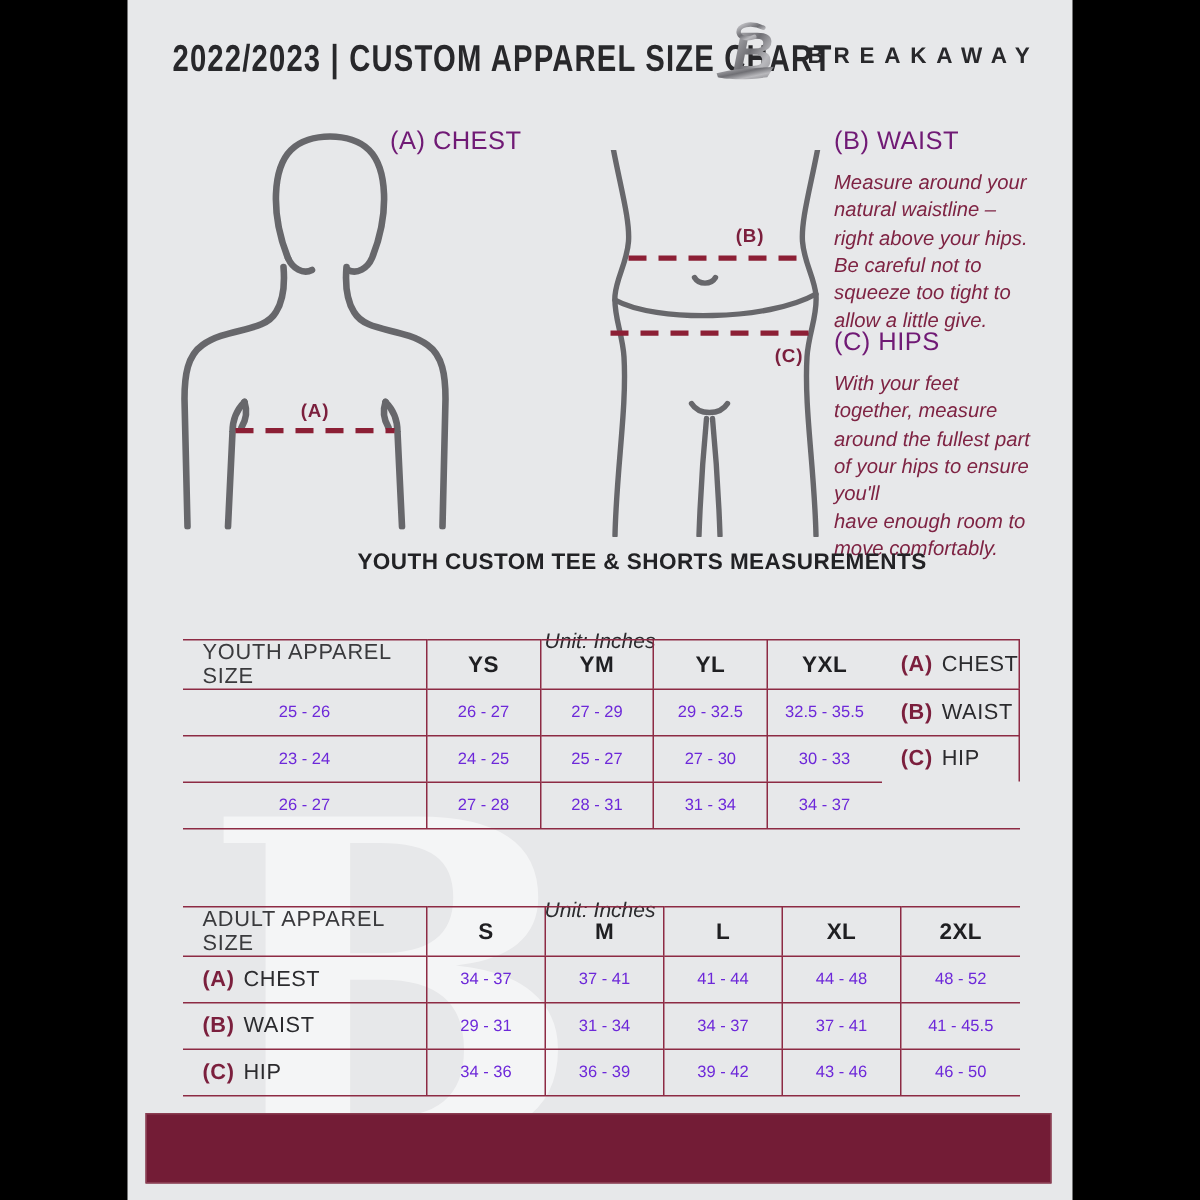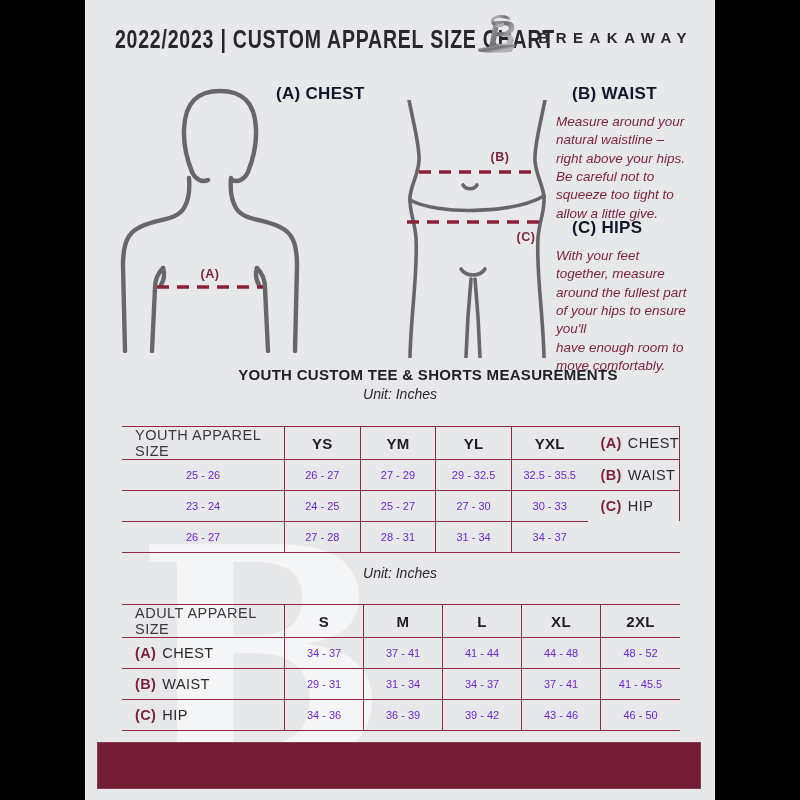--- a/index.html
+++ b/index.html
@@ -36,36 +36,36 @@
   
   .fig { position:absolute; }
   .fig-left  { left:25px;  top:76px; }
   .fig-right { left:312px; top:100px; }
   
   .instr { position:absolute; }
   .instr-a { left:175px; top:84px;  width:190px; }
   .instr-b { left:471px; top:84px;  width:158px; }
   .instr-c { left:471px; top:218px; width:165px; }
   .instr h3 {
-    margin:0 0 9px 16px; font-size:17px; font-weight:700;
-    color:#0f172a; letter-spacing:0.3px;
+    margin:0 0 9px 0; font-size:17px; font-weight:400;
+    color:#701a75; letter-spacing:0.3px;
   }
   .instr p {
     margin:0; font-style:italic; font-weight:500;
     font-size:13.5px; line-height:1.36; color:#7e2343;
     white-space:pre-line;
   }
   
   .sec-title {
     position:absolute; left:0; width:100%; text-align:center;
     font-size:15px; font-weight:700; color:#222225; letter-spacing:0.3px;margin-left:28px;
   }
   .sec-unit {
     position:absolute; left:0; width:100%; text-align:center;
-    font-size:14px; font-style:italic; color:#2a2a2d;
+    font-size:14px; font-style:italic; color:#2a2a2d;margin-top:33px;
   }
   .t1-title { top:366px; } .t1-unit { top:386px; }
   .t2-title { top:545px; } .t2-unit { top:565px; }
   
   .size-table {
     position:absolute; left:37px; width:558px;
     display:grid; grid-template-columns:163px repeat(5, 1fr);
     grid-template-rows:33px 31px 31px 31px;
     border-bottom:1.5px solid #8d2b44;
     margin-top:16px;

